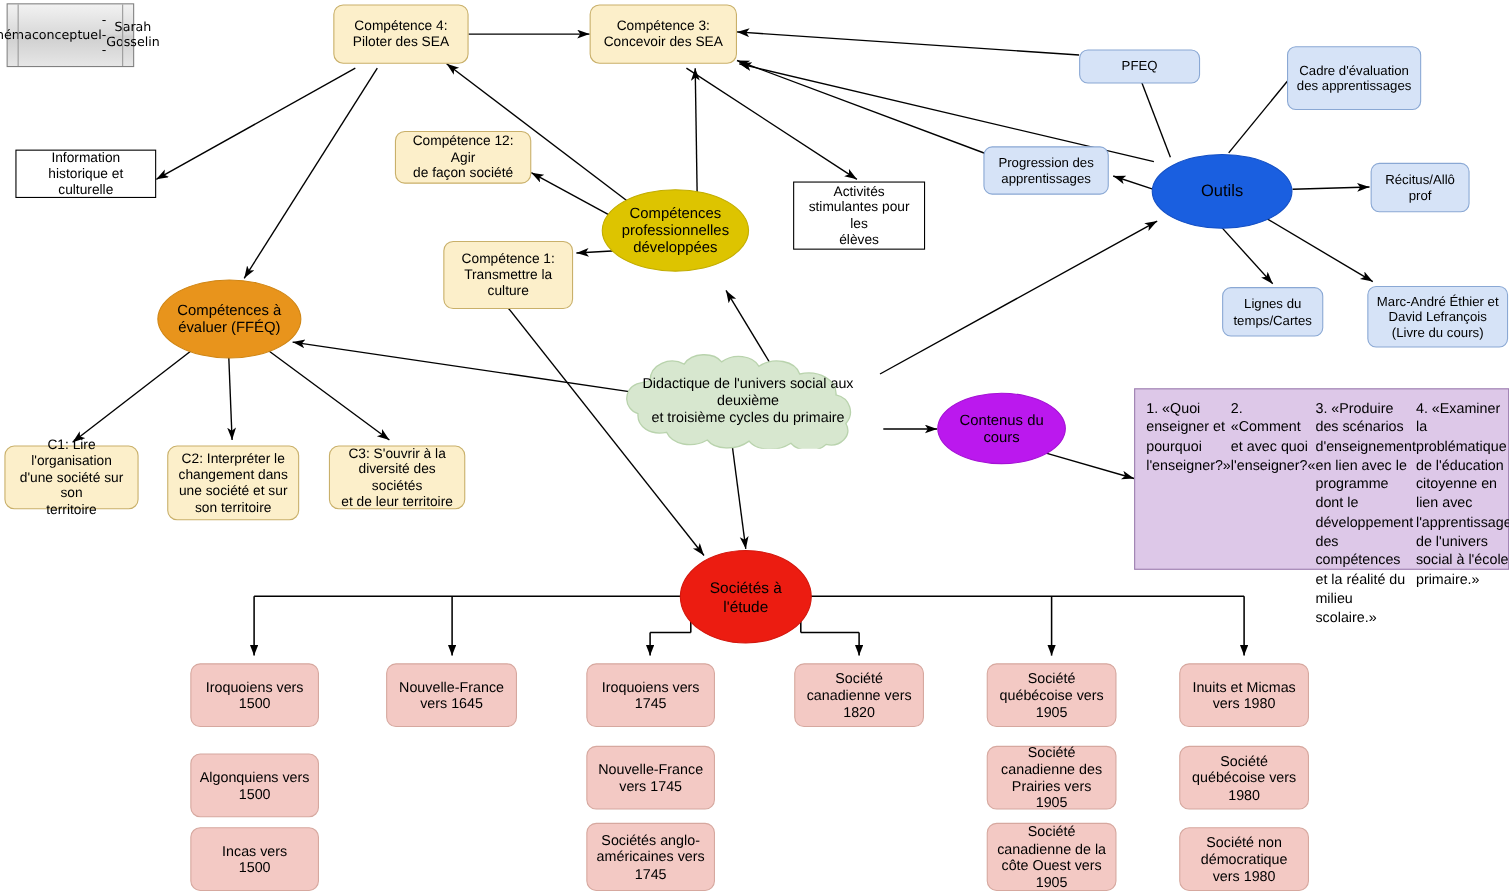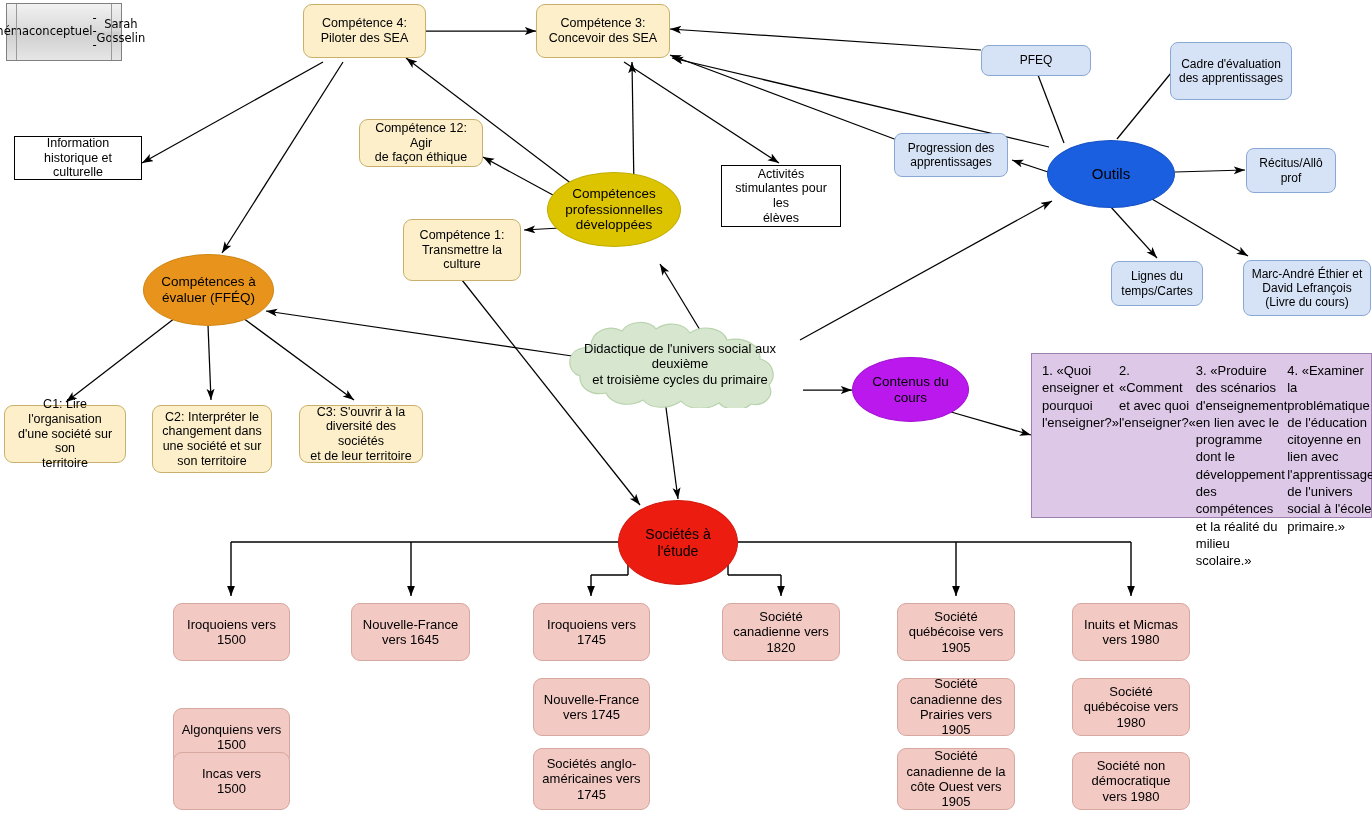--- a/index.html
+++ b/index.html
@@ -232,21 +232,21 @@
     <span class="tline">Sarah Gosselin</span>
   </div>
 
   <div class="node rr" style="left:303px; top:4px; width:123px; height:54px;">Compétence 4:
 Piloter des SEA</div>
 
   <div class="node rr" style="left:536px; top:4px; width:134px; height:54px;">Compétence 3:
 Concevoir des SEA</div>
 
   <div class="node rr" style="left:359px; top:119px; width:124px; height:48px;">Compétence 12: Agir
-de façon éthique</div>
+de façon société</div>
 
   <div class="node rr" style="left:403px; top:219px; width:118px; height:62px;">Compétence 1:
 Transmettre la
 culture</div>
 
   <div class="node plain" style="left:14px; top:136px; width:128px; height:44px;">Information
 historique et
 culturelle</div>
 
   <div class="node plain" style="left:721px; top:165px; width:120px; height:62px;">Activités
@@ -314,21 +314,21 @@
 changement dans
 une société et sur
 son territoire</div>
 
   <div class="node rr" style="left:299px; top:405px; width:124px; height:58px;">C3: S'ouvrir à la
 diversité des sociétés
 et de leur territoire</div>
 
   <div class="node pink" style="left:173px; top:603px; width:117px; height:58px;">Iroquoiens vers
 1500</div>
-  <div class="node pink" style="left:173px; top:708px; width:117px; height:58px;">Algonquiens vers
+  <div class="node pink" style="left:173px; top:685px; width:117px; height:58px;">Algonquiens vers
 1500</div>
   <div class="node pink" style="left:173px; top:752px; width:117px; height:58px;">Incas vers
 1500</div>
 
   <div class="node pink" style="left:351px; top:603px; width:119px; height:58px;">Nouvelle-France
 vers 1645</div>
 
   <div class="node pink" style="left:533px; top:603px; width:117px; height:58px;">Iroquoiens vers
 1745</div>
   <div class="node pink" style="left:533px; top:678px; width:117px; height:58px;">Nouvelle-France

